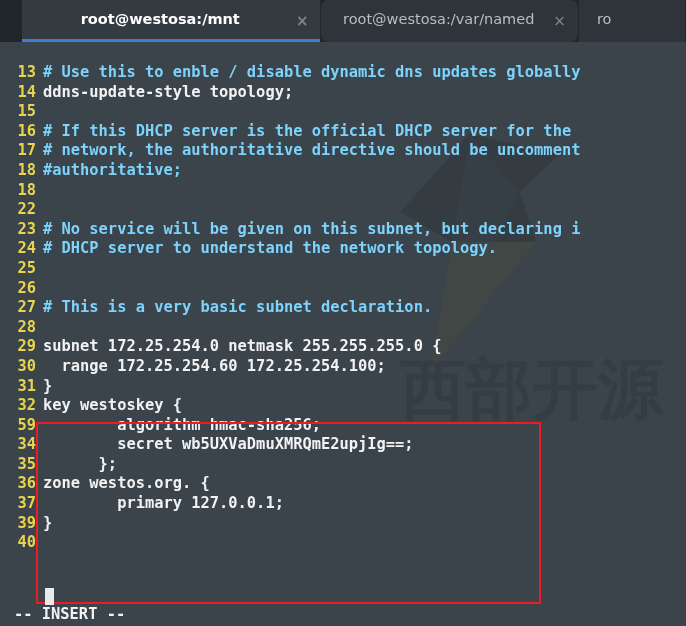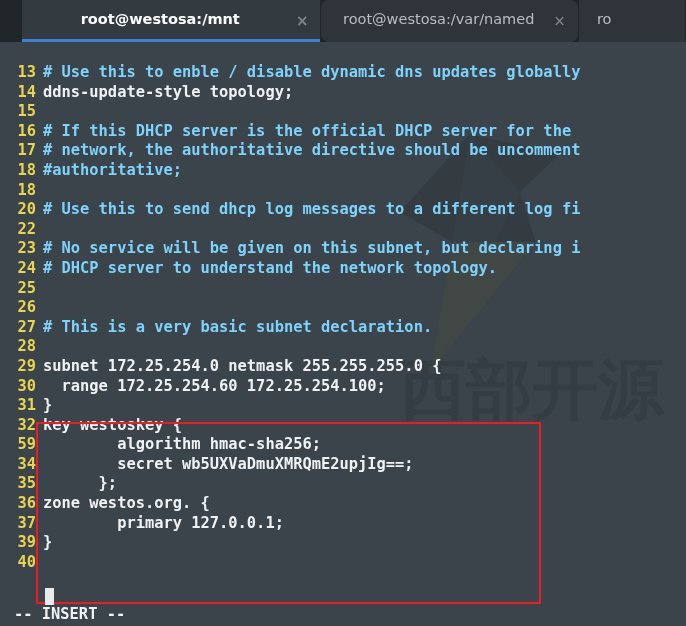--- a/index.html
+++ b/index.html
@@ -203,21 +203,20 @@
     </svg>
 
     <div id="code">
       <div class="line"><span class="lineno">13</span><span class="linetext comment"># Use this to enble / disable dynamic dns updates globally</span></div>
       <div class="line"><span class="lineno">14</span><span class="linetext code">ddns-update-style topology;</span></div>
       <div class="line"><span class="lineno">15</span><span class="linetext code"></span></div>
       <div class="line"><span class="lineno">16</span><span class="linetext comment"># If this DHCP server is the official DHCP server for the</span></div>
       <div class="line"><span class="lineno">17</span><span class="linetext comment"># network, the authoritative directive should be uncomment</span></div>
       <div class="line"><span class="lineno">18</span><span class="linetext comment">#authoritative;</span></div>
       <div class="line"><span class="lineno">18</span><span class="linetext code"></span></div>
-      <div class="line"><span class="lineno">20</span><span class="linetext comment"># Use this to send dhcp log messages to a different log fi</span></div>
       <div class="line"><span class="lineno">22</span><span class="linetext code"></span></div>
       <div class="line"><span class="lineno">23</span><span class="linetext comment"># No service will be given on this subnet, but declaring i</span></div>
       <div class="line"><span class="lineno">24</span><span class="linetext comment"># DHCP server to understand the network topology.</span></div>
       <div class="line"><span class="lineno">25</span><span class="linetext code"></span></div>
       <div class="line"><span class="lineno">26</span><span class="linetext code"></span></div>
       <div class="line"><span class="lineno">27</span><span class="linetext comment"># This is a very basic subnet declaration.</span></div>
       <div class="line"><span class="lineno">28</span><span class="linetext code"></span></div>
       <div class="line"><span class="lineno">29</span><span class="linetext code">subnet 172.25.254.0 netmask 255.255.255.0 {</span></div>
       <div class="line"><span class="lineno">30</span><span class="linetext code">  range 172.25.254.60 172.25.254.100;</span></div>
       <div class="line"><span class="lineno">31</span><span class="linetext code">}</span></div>

